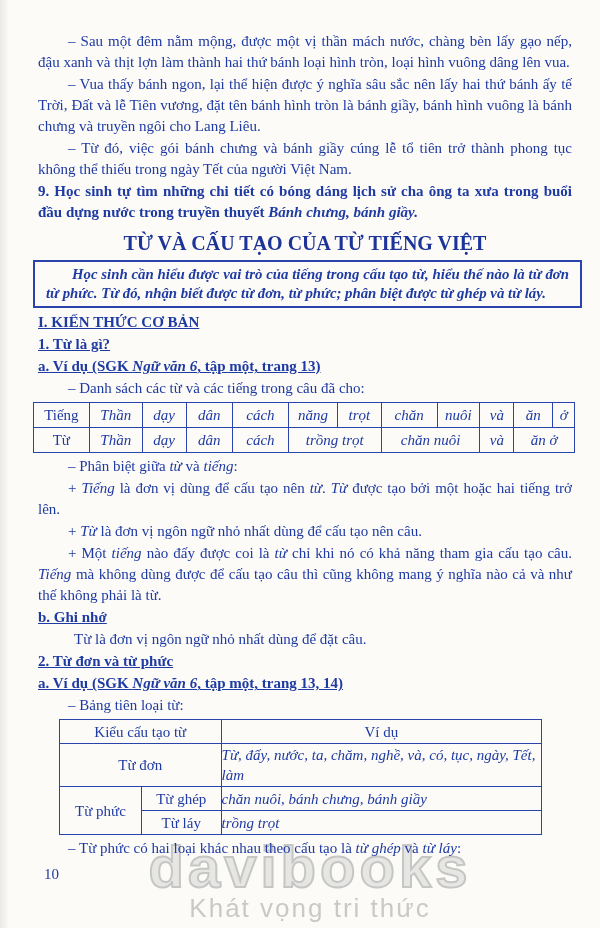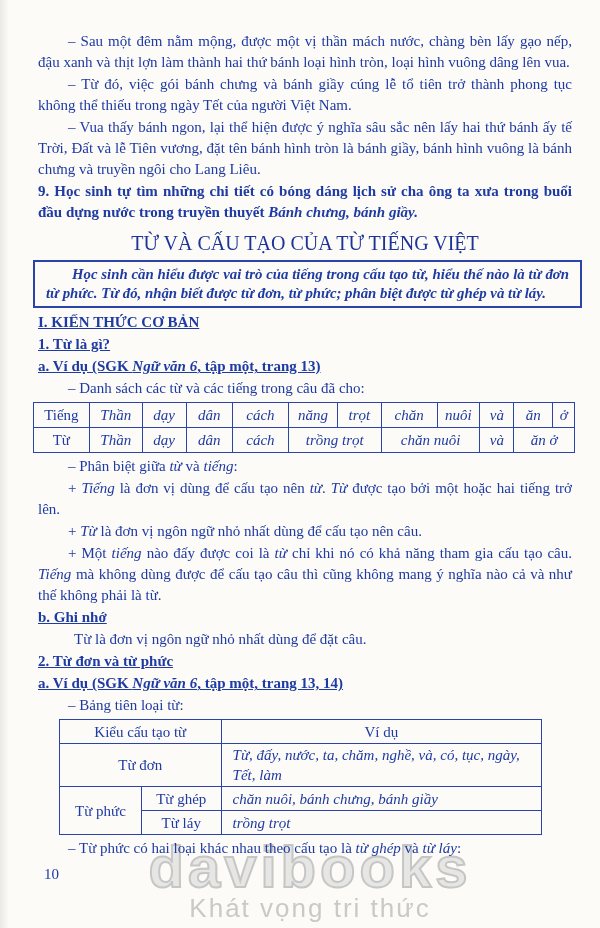--- a/index.html
+++ b/index.html
@@ -17,47 +17,47 @@
     background:linear-gradient(to right, rgba(0,0,0,0.07), rgba(0,0,0,0));
     z-index:2; pointer-events:none;
   }
   .page{ position:relative; z-index:1; padding:30px 28px 0 38px; font-size:15px; line-height:21px; }
   .para{ margin:1px 0; text-align:justify; text-indent:30px; }
   .para.no-indent{ text-indent:0; }
   .h{ font-weight:bold; margin:1px 0;text-decoration:underline; }
   .sg-i{ font-style:italic; }
   .sg-b{ font-weight:bold; }
   .sg-bi{ font-weight:bold; font-style:italic; }
-  .title{ font-size:20px; font-weight:normal; text-align:center; margin:8px 0 5px; line-height:24px; color:#1c3499; }
+  .title{ font-size:20px; font-weight:bold; text-align:center; margin:8px 0 5px; line-height:24px; color:#1c3499; }
   .summary-box{ border:2px solid var(--border); padding:3px 11px 4px; margin:0 -10px 4px -5px; }
   .summary-text{ margin:0; font-weight:bold; font-style:italic; text-align:justify; text-indent:26px; font-size:14.8px; line-height:18.6px; }
   .memo{ margin:1px 0; padding-left:36px; }
   table{ border-collapse:collapse; margin:3px 0; }
   td{ border:1.2px solid var(--border); padding:1px 3px; text-align:center; font-size:15px; line-height:20px; vertical-align:middle; }
   .t1{ margin-left:-5px; width:calc(100% + 8px); table-layout:fixed; }
   .t1 td{ height:25px; overflow:hidden; }
   .it{ font-style:italic; }
   .t2{ width:90.5%; margin-left:21px; table-layout:fixed; }
   .t2 td{ height:24px; }
-  .t2 .ex{ text-align:left; padding-left:11px; }
+  .t2 .ex{ text-align:left; padding-left:0; }
   .page-number{ position:absolute; left:44px; top:866px; font-weight:normal; font-size:15px; z-index:3; }
   .watermark{ position:absolute; left:70px; right:50px; top:840px; z-index:0; text-align:center;
     font-family:Liberation Sans, sans-serif; pointer-events:none; }
   .wm-brand{ font-size:58px; line-height:54px; font-weight:bold; color:#e6e6e4;
     -webkit-text-stroke:2px #c6c6c4; letter-spacing:4px; }
   .wm-tagline{ font-size:26px; line-height:28px; color:#c9c9c7; letter-spacing:2px; margin-top:0px; }
 </style>
 </head>
 <body style="background: rgb(252, 251, 247);">
 
 <div class="page">
 
   <p class="para"><span>– Sau một đêm nằm mộng, được một vị thần mách nước, chàng bèn lấy gạo nếp, đậu xanh và thịt lợn làm thành hai thứ bánh loại hình tròn, loại hình vuông dâng lên vua.</span></p>
+  <p class="para"><span>– Vua thấy bánh ngon, lại thể hiện được ý nghĩa sâu sắc nên lấy hai thứ bánh ấy tế Trời, Đất và lễ Tiên vương, đặt tên bánh hình tròn là bánh giầy, bánh hình vuông là bánh chưng và truyền ngôi cho Lang Liêu.</span></p>
   <p class="para"><span>– Từ đó, việc gói bánh chưng và bánh giầy cúng lễ tổ tiên trở thành phong tục không thể thiếu trong ngày Tết của người Việt Nam.</span></p>
-  <p class="para"><span>– Vua thấy bánh ngon, lại thể hiện được ý nghĩa sâu sắc nên lấy hai thứ bánh ấy tế Trời, Đất và lễ Tiên vương, đặt tên bánh hình tròn là bánh giầy, bánh hình vuông là bánh chưng và truyền ngôi cho Lang Liêu.</span></p>
   <p class="para no-indent"><span class="sg-b">9. Học sinh tự tìm những chi tiết có bóng dáng lịch sử cha ông ta xưa trong buổi đầu dựng nước trong truyền thuyết </span><span class="sg-bi">Bánh chưng, bánh giầy.</span></p>
 
   <div class="title">TỪ VÀ CẤU TẠO CỦA TỪ TIẾNG VIỆT</div>
 
   <div class="summary-box">
     <p class="summary-text"><span>Học sinh cần hiểu được vai trò của tiếng trong cấu tạo từ, hiểu thế nào là từ đơn từ phức. Từ đó, nhận biết được từ đơn, từ phức; phân biệt được từ ghép và từ láy.</span></p>
   </div>
 
   <div class="h">I. KIẾN THỨC CƠ BẢN</div>
   <div class="h">1. Từ là gì?</div>

